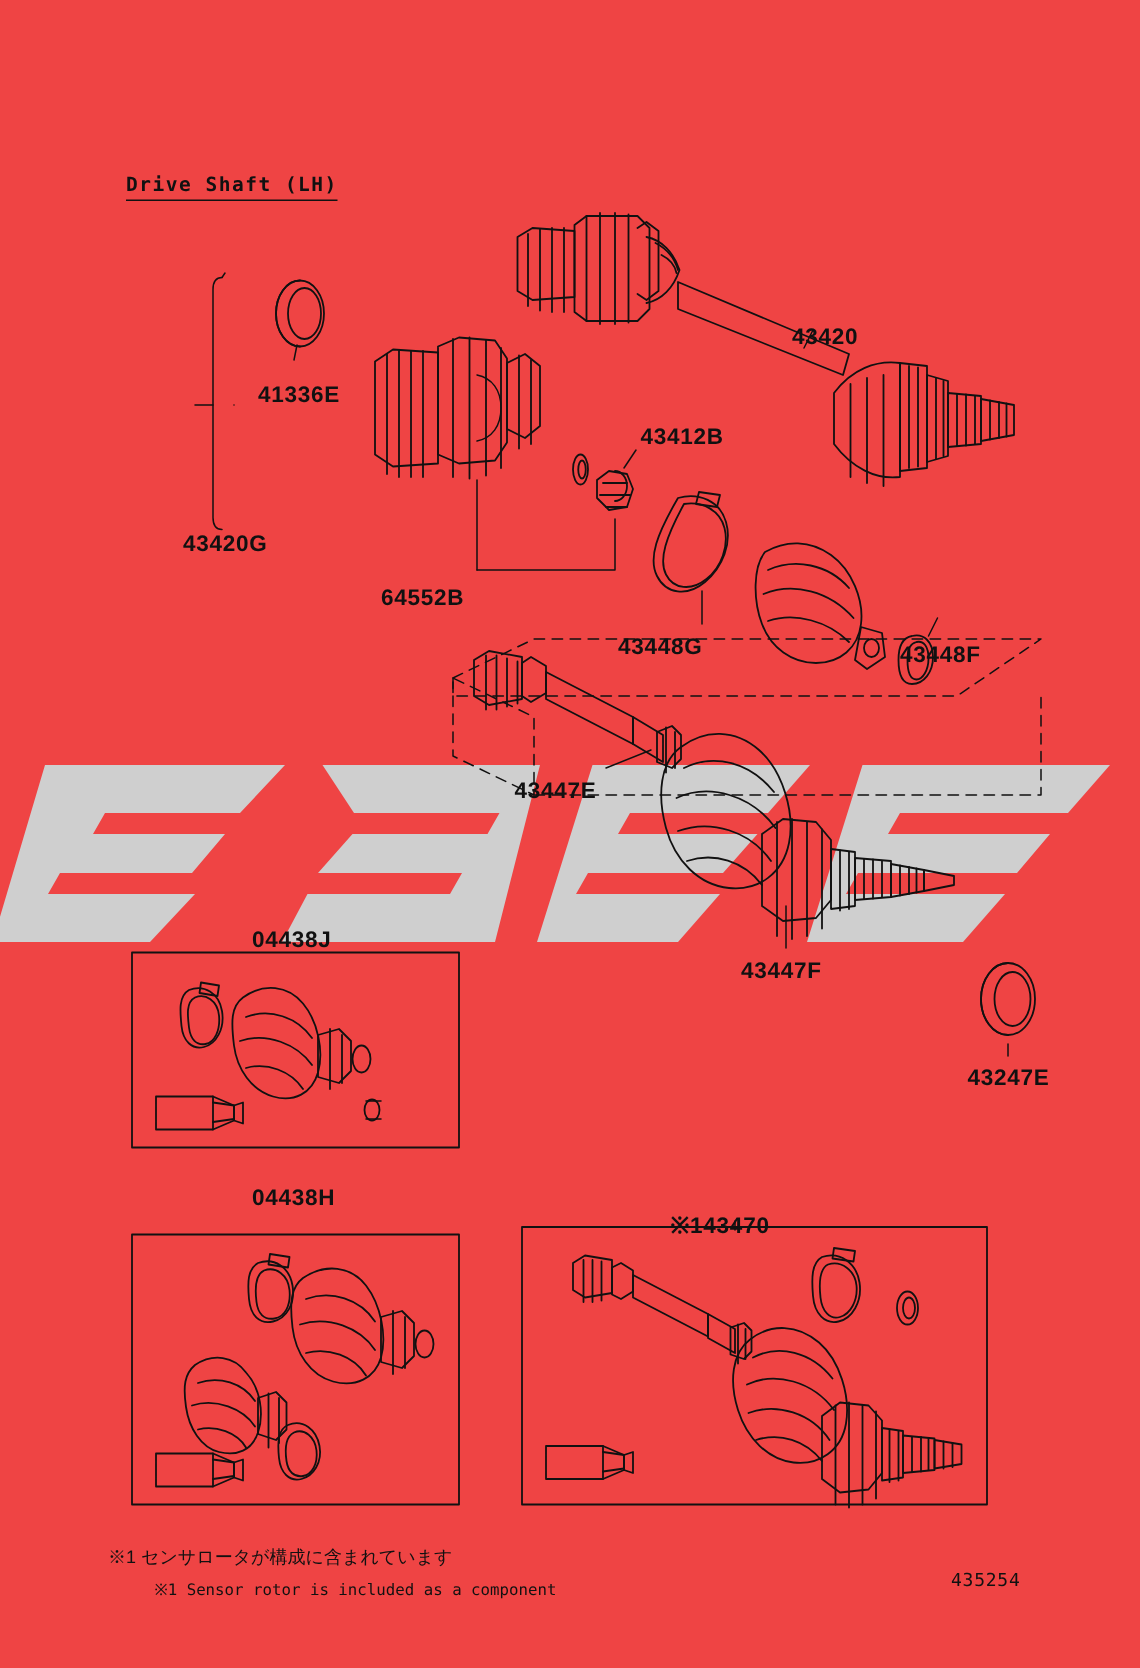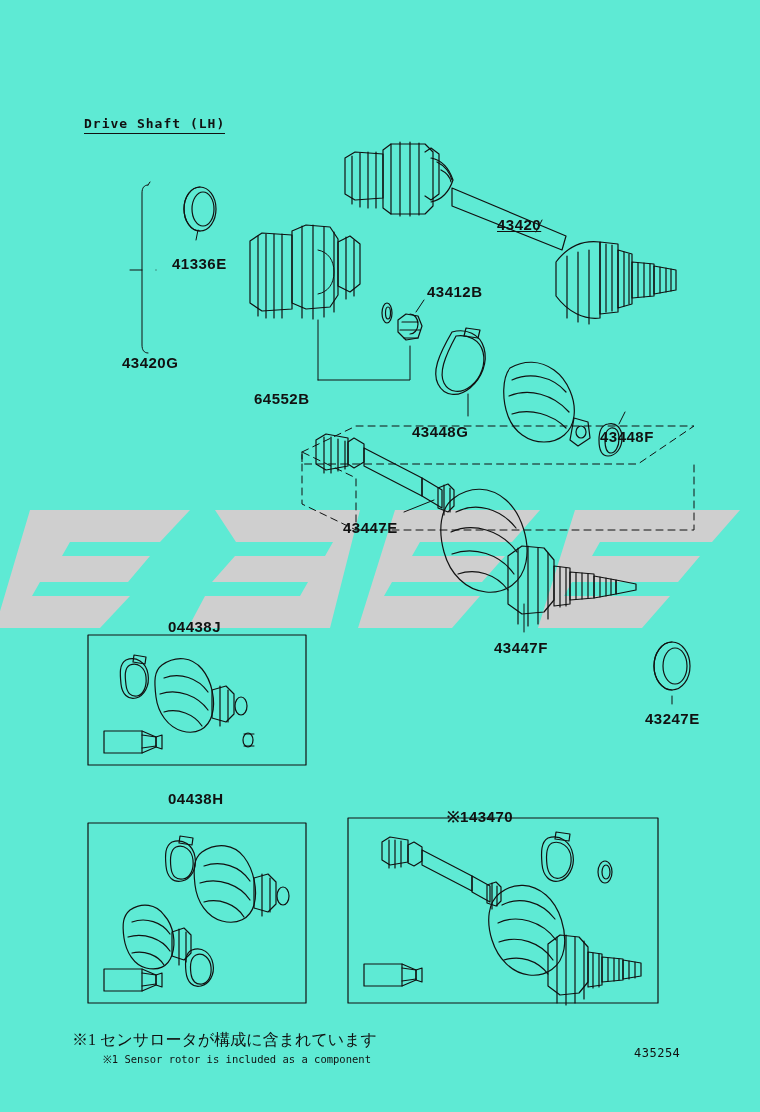--- a/index.html
+++ b/index.html
@@ -7,21 +7,21 @@
     padding: 0;
     background: #ffffff;
   }
   body {
     font-family: "Liberation Sans", sans-serif;
   }
   #page {
     position: relative;
     width: 760px;
     height: 1112px;
-    background: #5eead4;
+    background: #ef4444;
     overflow: hidden;
   }
   svg.layer {
     position: absolute;
     left: 0;
     top: 0;
     width: 760px;
     height: 1112px;
   }
   .lbl {
@@ -39,22 +39,22 @@
     font-size: 13px;
     font-weight: bold;
     color: #111111;
     white-space: nowrap;
     letter-spacing: 1px;
     border-bottom: 1px solid #111111;
     padding-bottom: 2px;
   }
   .note {
     position: absolute;
-    font-family: Liberation Serif, serif;
-    font-size: 16px;
+    font-family: Liberation Sans, sans-serif;
+    font-size: 12px;
     color: #111111;
     white-space: nowrap;
   }
   .note2 {
     position: absolute;
     font-family: "DejaVu Sans Mono", monospace;
     font-size: 10.5px;
     color: #111111;
     white-space: nowrap;
   }
@@ -279,21 +279,21 @@
       <path d="M402,964 l0,22 M416,970 l6,-2 l0,14 l-6,-2 z"></path>
       <path d="M402,968 l14,2 M402,981 l14,-2"></path>
 
       <path d="M490,820 l0,-6" stroke-width="1"></path>
     </g>
   </svg>
 
   <div class="title" style="left:84px; top:116px;">Drive Shaft  (LH)</div>
 
   <div class="lbl" style="left:172px; top:255px;">41336E</div>
-  <div class="lbl" style="left:497px; top:216px;text-decoration:underline;">43420</div>
+  <div class="lbl" style="left:528px; top:216px;">43420</div>
   <div class="lbl" style="left:427px; top:283px;">43412B</div>
   <div class="lbl" style="left:122px; top:354px;">43420G</div>
   <div class="lbl" style="left:254px; top:390px;">64552B</div>
   <div class="lbl" style="left:412px; top:423px;">43448G</div>
   <div class="lbl" style="left:600px; top:380px;margin-top:48px;">43448F</div>
   <div class="lbl" style="left:343px; top:519px;">43447E</div>
   <div class="lbl" style="left:494px; top:639px;">43447F</div>
   <div class="lbl" style="left:645px; top:710px;">43247E</div>
   <div class="lbl" style="left:168px; top:618px;">04438J</div>
   <div class="lbl" style="left:168px; top:790px;">04438H</div>

